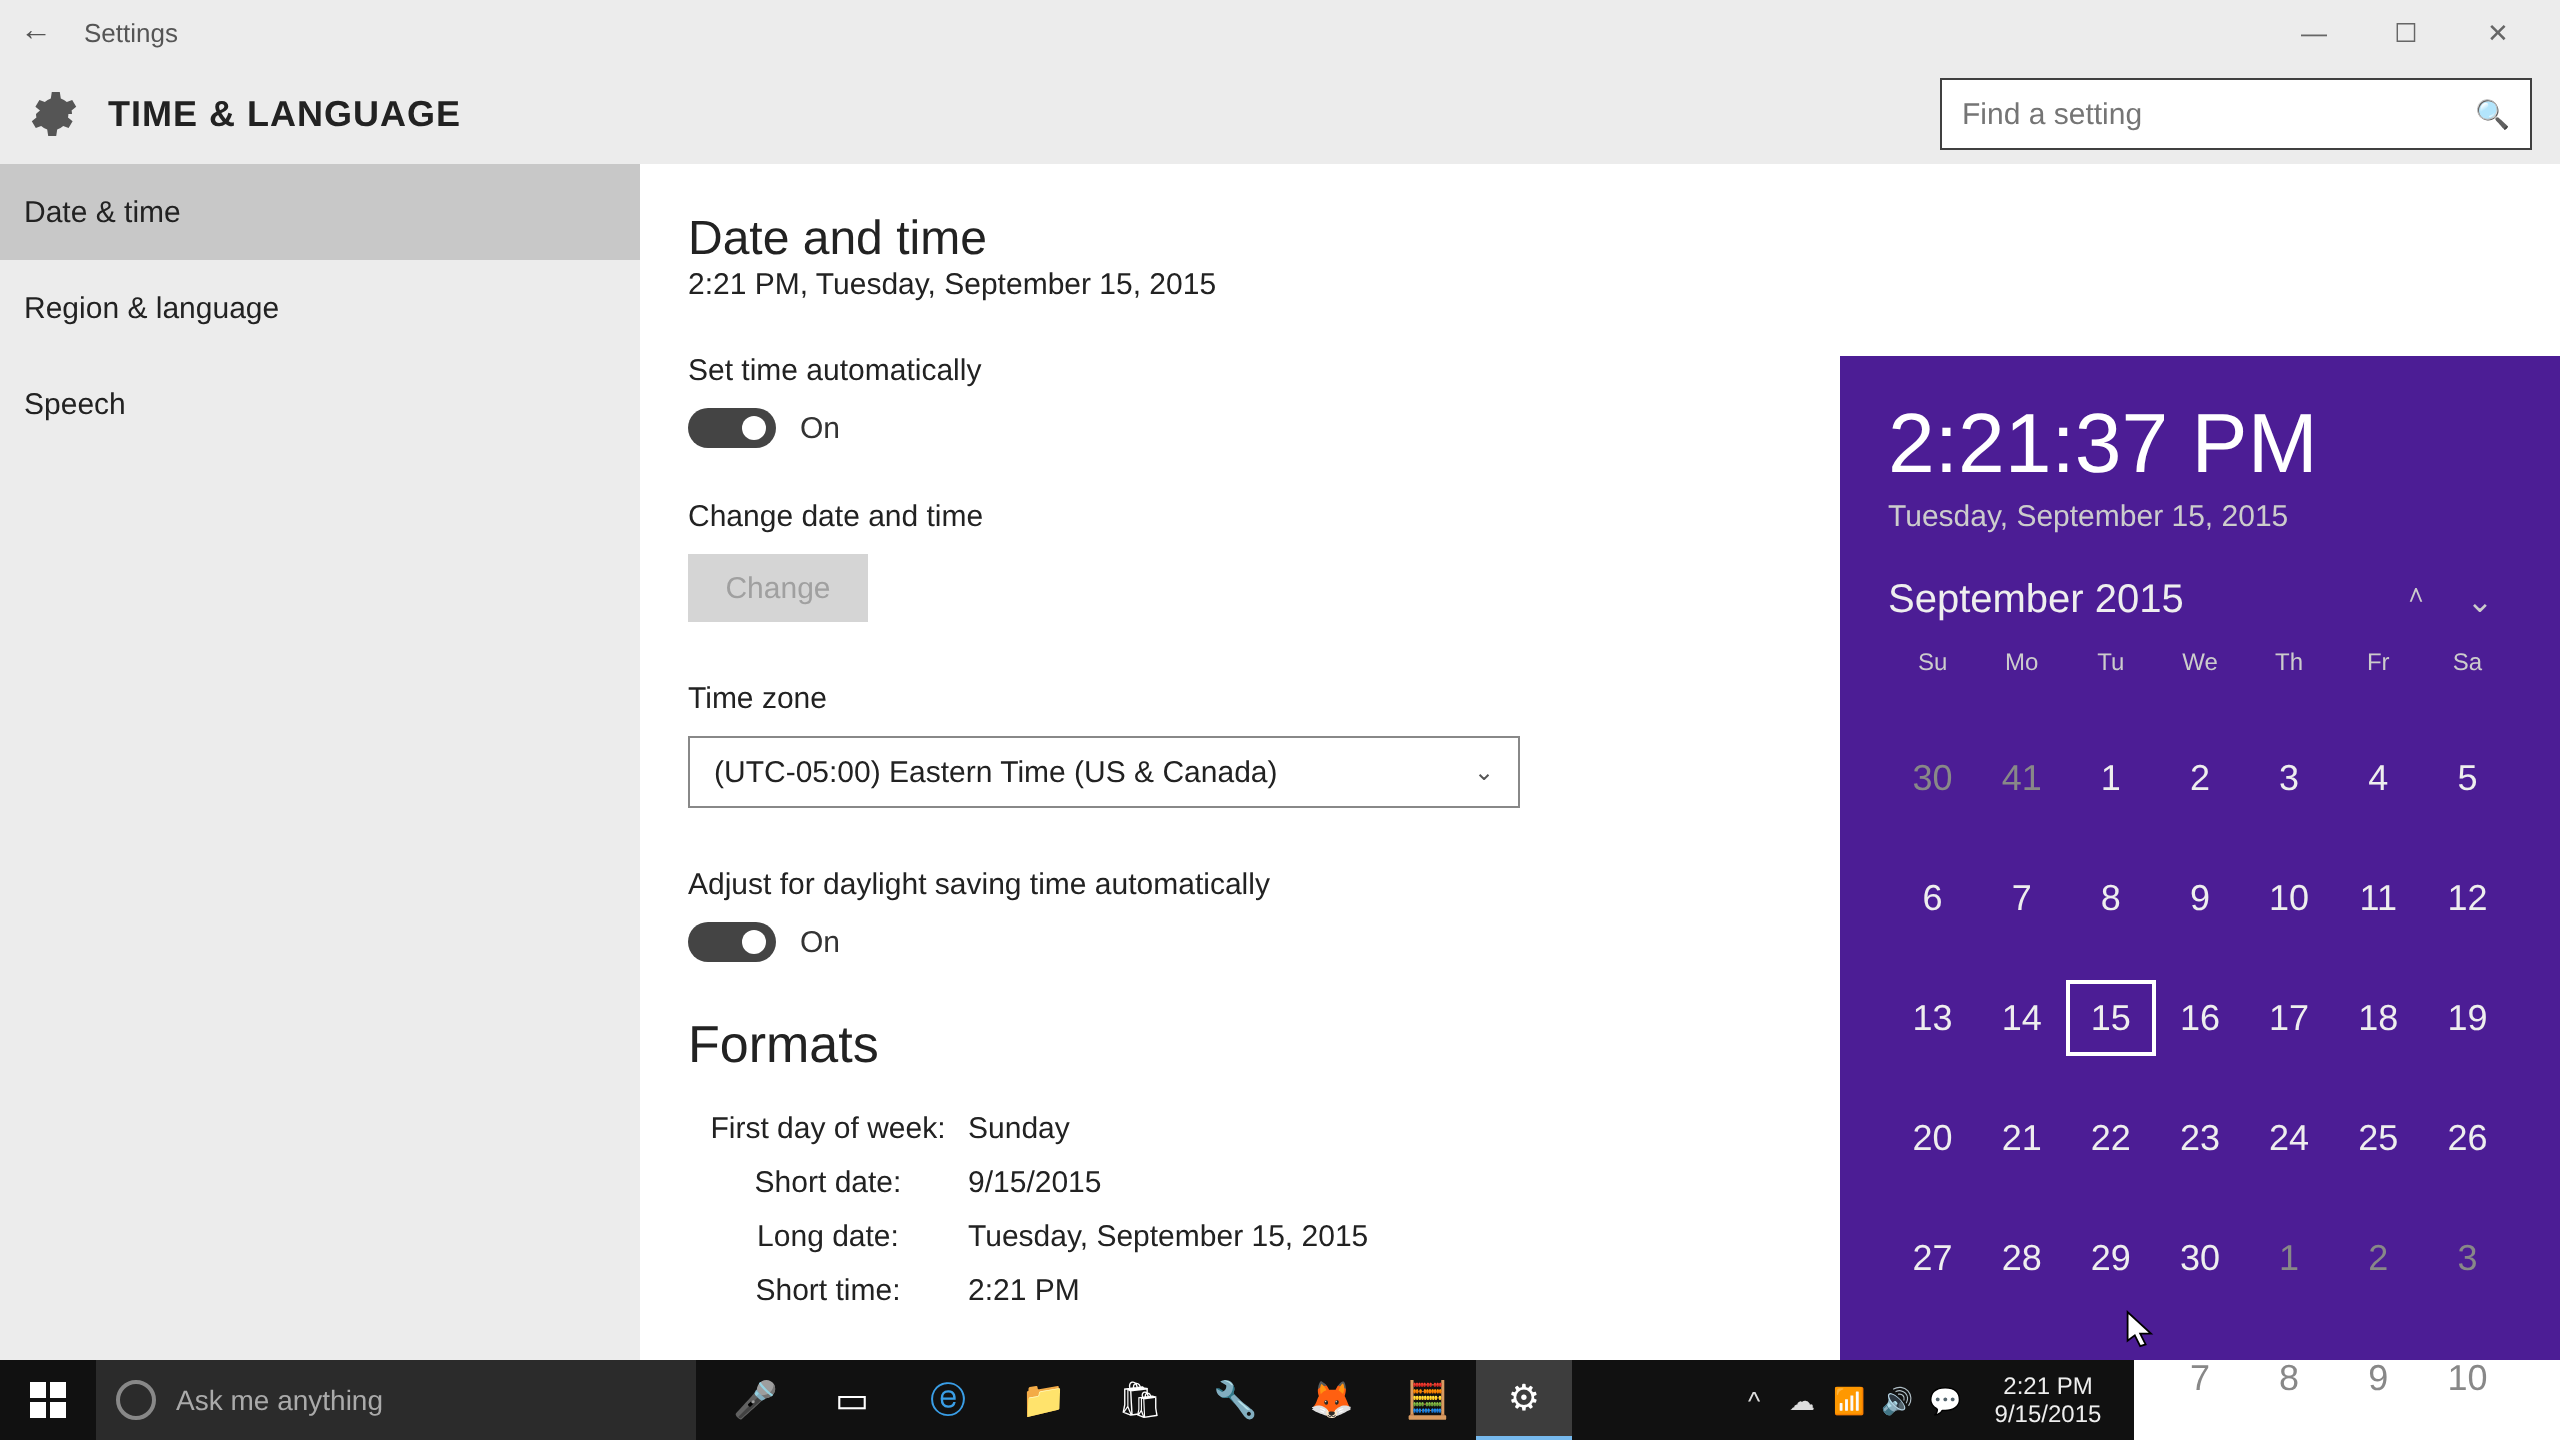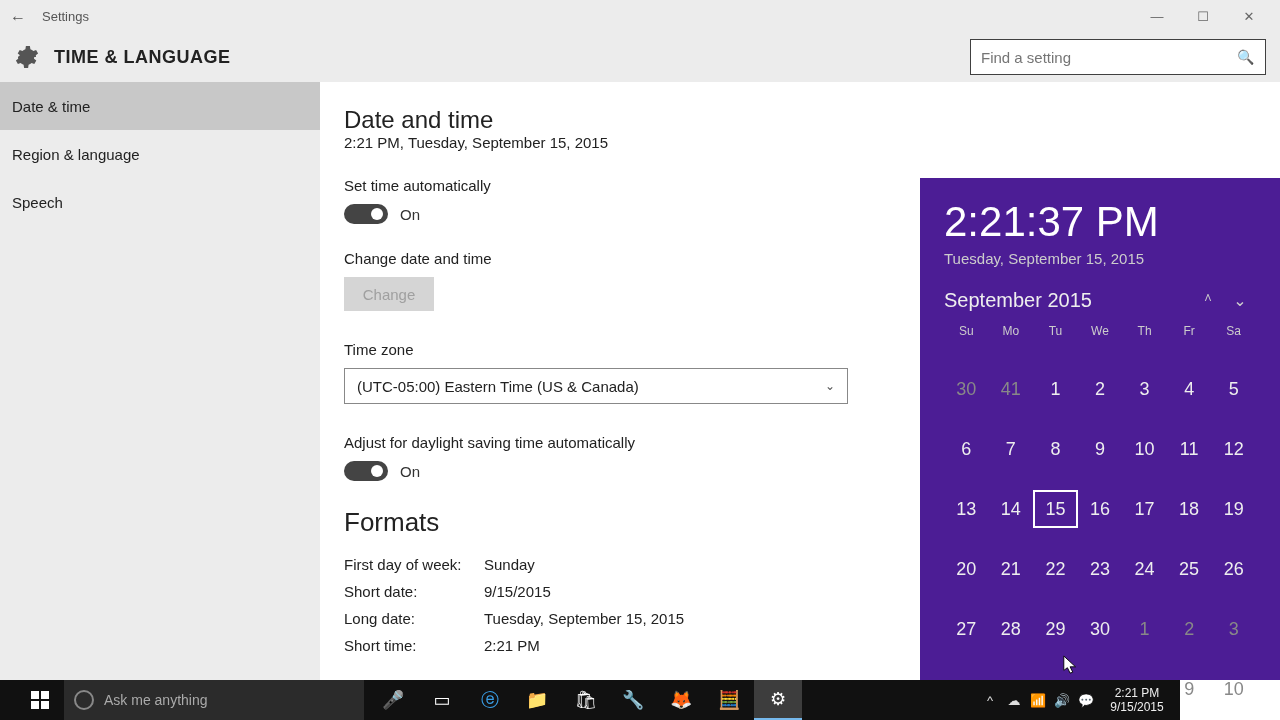--- a/index.html
+++ b/index.html
@@ -21,39 +21,39 @@
 .sidebar .item.active { background:#c8c8c8; }
 .content { flex:1; background:#fff; padding:24px 24px 0 24px; overflow:hidden; color:#222; position:relative; }
 .content h1 { font-size:24px; font-weight:400; }
 .content .dt { font-size:15px; margin-bottom:26px; }
 .label { font-size:15px; margin-bottom:10px; }
 .toggle-row { display:flex; align-items:center; margin-bottom:26px; }
 .toggle { width:44px; height:20px; border-radius:10px; background:#444; position:relative; margin-right:12px; }
 .toggle .knob { width:12px; height:12px; background:#fff; border-radius:50%; position:absolute; top:4px; right:5px; }
 .togtext { font-size:15px; color:#333; }
 .btn-change { width:90px; height:34px; background:#d5d5d5; color:#a0a0a0; display:flex; align-items:center; justify-content:center; font-size:15px; margin-bottom:30px; }
-.select { width:504px; height:36px; border:1px solid #888; display:flex; align-items:center; padding:0 12px; font-size:15px; margin-bottom:30px; justify-content:space-between; }
+.select { width:416px; height:36px; border:1px solid #888; display:flex; align-items:center; padding:0 12px; font-size:15px; margin-bottom:30px; justify-content:space-between; }
 .select .chev { color:#555; font-size:12px; }
 .content h2 { font-size:26px; font-weight:400; margin-bottom:18px; }
 .frow { display:flex; font-size:15px; margin-bottom:10px; }
-.frow .fl { width:140px; }
+.frow .fl { width:140px;text-align:center; }
 .calendar { position:absolute; right:0; top:178px; width:360px; height:502px; background:#4c1d95; color:#eee; padding:20px 24px 12px 24px; }
 .calendar .time { font-size:42px; font-weight:300; color:#fff; }
 .calendar .date { font-size:15px; color:#ccc; margin-top:4px; margin-bottom:22px; }
 .calendar .mhead { display:flex; align-items:center; font-size:20px; margin-bottom:12px; }
 .calendar .mhead .my { flex:1; }
 .calendar .mhead .ar { width:32px; text-align:center; color:#ccc; font-size:16px; }
 .calendar .grid { display:grid; grid-template-columns:repeat(7,1fr); row-gap:22px; text-align:center; }
 .calendar .dh { font-size:12px; color:#ccc; height:24px; }
 .calendar .cell { height:38px; display:flex; align-items:center; justify-content:center; font-size:18px; }
 .calendar .cell.dim { color:#888; }
 .calendar .cell.today { border:2px solid #fff; }
 .calendar .link { margin-top:16px; font-size:15px; color:#ccc; }
 .cursor { position:absolute; width:18px; height:22px; pointer-events:none; }
-.taskbar { position:absolute; left:0; bottom:0; width:1180px; height:40px; background:#111; display:flex; align-items:center; color:#fff;padding-left:16px; }
+.taskbar { position:absolute; left:0; bottom:0; width:1067px; height:40px; background:#111; display:flex; align-items:center; color:#fff; }
 .taskbar .start { width:48px; height:40px; display:flex; align-items:center; justify-content:center; }
 .taskbar .cortana { display:flex; align-items:center; width:300px; height:40px; background:#2b2b2b; padding:0 10px; color:#aaa; font-size:14px; }
 .taskbar .cortana .circ { width:20px; height:20px; border:2px solid #888; border-radius:50%; margin-right:10px; }
 .taskbar .ticons { display:flex; margin-left:6px; }
 .taskbar .ticons .ti { width:48px; height:40px; display:flex; align-items:center; justify-content:center; font-size:18px; }
 .taskbar .ticons .ti.active { background:#3d3d3d; border-bottom:2px solid #76b9ed; }
 .taskbar .tray { margin-left:auto; display:flex; align-items:center; padding-right:4px; }
 .taskbar .tray .ic { width:24px; text-align:center; font-size:13px; color:#ddd; }
 .taskbar .clock { width:78px; text-align:center; font-size:12px; line-height:14px; color:#eee; }
 svg { display:block; }

